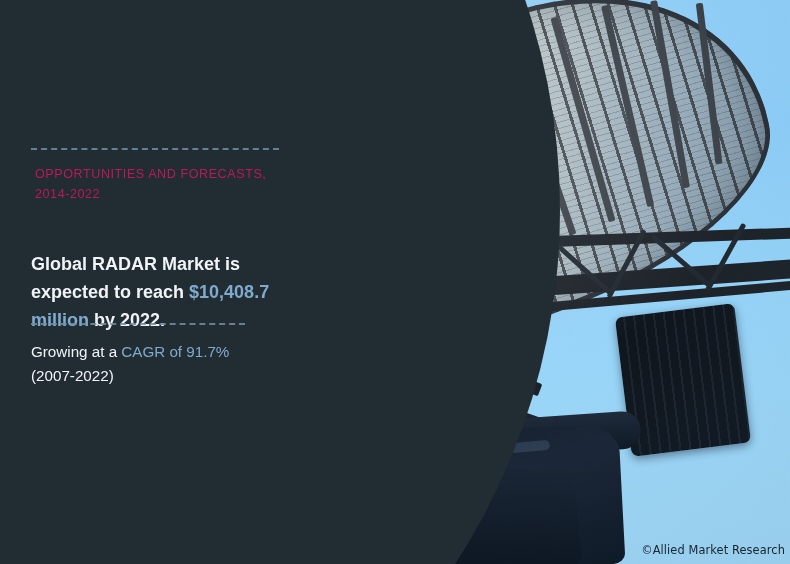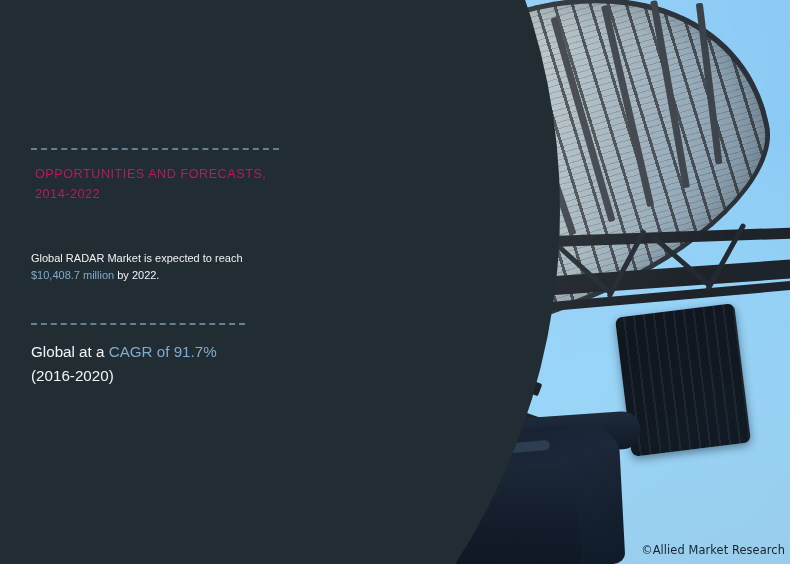--- a/index.html
+++ b/index.html
@@ -266,22 +266,22 @@
     letter-spacing: 0.55px;
     line-height: 1.62;
     color: #be185d;
   }
 
   .statement {
     position: absolute;
     top: 250px;
     left: 0;
     width: 252px;
-    font-size: 11px;
-    font-weight: 400;
+    font-size: 18px;
+    font-weight: 700;
     line-height: 1.56;
     color: #f1f4f6;
   }
   .growth {
     position: absolute;
     top: 340px;
     left: 0;
     width: 252px;
     font-size: 15.2px;
     font-weight: 400;
@@ -369,20 +369,20 @@
 
     <div class="subtitle">OPPORTUNITIES AND FORECASTS, 2014-2022</div>
 
     <div class="statement">
       <span>Global RADAR Market is expected to reach </span><span class="hl">$10,408.7 million</span><span> by 2022.</span>
     </div>
 
     <div class="rule rule-2"></div>
 
     <div class="growth">
-      <span>Global at a </span><span class="hl">CAGR of 91.7%</span><br>
-      <span>(2016-2020)</span>
+      <span>Growing at a </span><span class="hl">CAGR of 91.7%</span><br>
+      <span>(2007-2022)</span>
     </div>
   </div>
 
   <div class="credit">©Allied Market Research</div>
 
 </div>
 
 </body></html>

